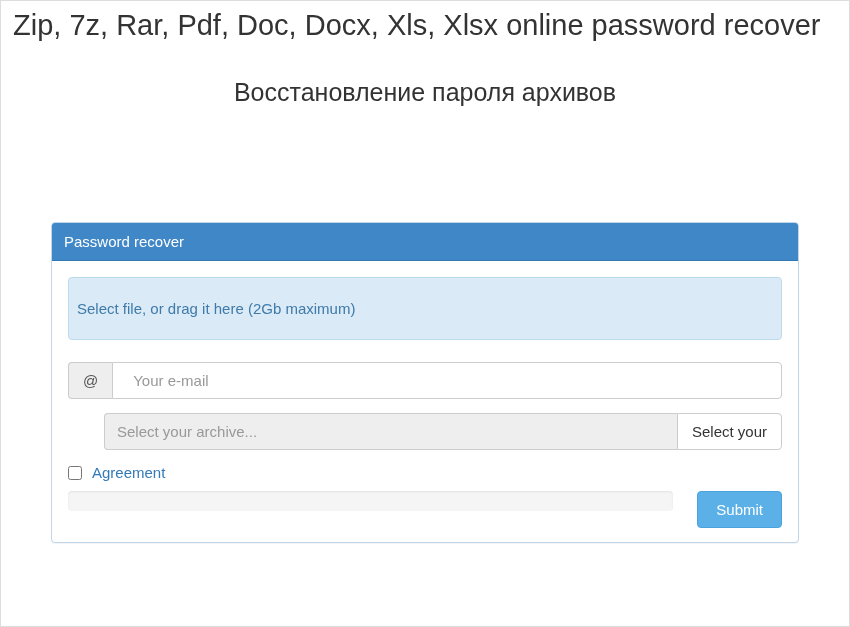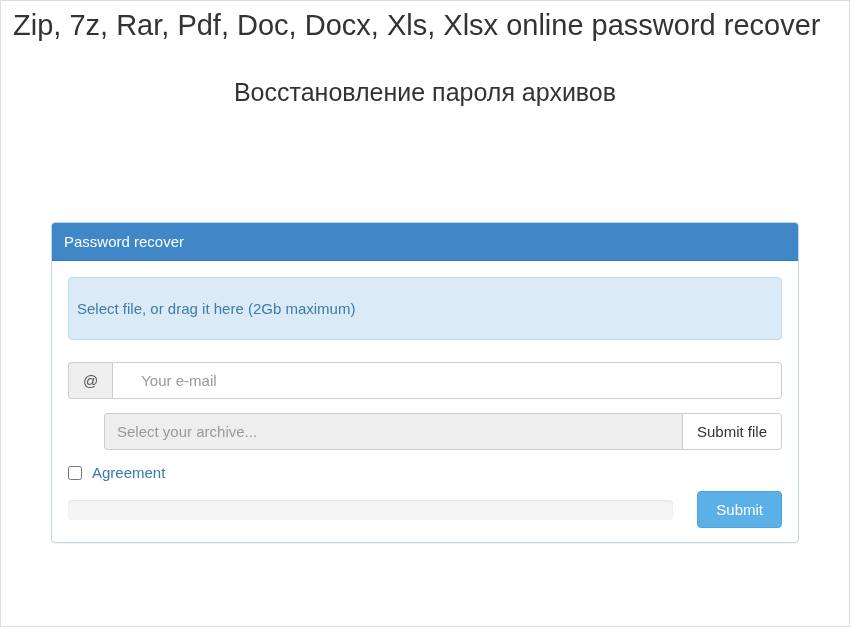--- a/index.html
+++ b/index.html
@@ -72,21 +72,21 @@
       font-size: 15px;
       color: #555;
       border-top-left-radius: 4px;
       border-bottom-left-radius: 4px;
       display: flex;
       align-items: center;
     }
     .form-control {
       flex: 1;
       border: 1px solid #ccc;
-      padding: 9px 28px;
+      padding: 9px 20px;
       font-size: 15px;
       color: #0369a1;
       border-top-right-radius: 4px;
       border-bottom-right-radius: 4px;
       outline: none;
       min-width: 0;
     }
     .form-control::placeholder { color: #999; }
     .file-group {
       display: flex;
@@ -127,21 +127,21 @@
       height: 14px;
     }
     .checkbox-row a {
       color: #337ab7;
       text-decoration: none;
       margin-left: 4px;
       text-align: center;
     }
     .bottom-row {
       display: flex;
-      align-items: center;
+      align-items: flex-start;
       gap: 24px;
     }
     .progress-placeholder {
       flex: 1;
       height: 20px;
       background: #f5f5f5;
       border-radius: 4px;
       box-shadow: inset 0 1px 2px rgba(0,0,0,0.08);
     }
     .submit-btn {
@@ -166,21 +166,21 @@
 
     <div class="dropzone">Select file, or drag it here (2Gb maximum)</div>
 
     <div class="input-group">
       <span class="input-group-addon">@</span>
       <input type="text" class="form-control" placeholder="Your e-mail" style="">
     </div>
 
     <div class="file-group">
       <div class="file-display">Select your archive...</div>
-      <button class="select-file-btn">Submit file</button>
+      <button class="select-file-btn">Select your</button>
     </div>
 
     <label class="checkbox-row">
       <input type="checkbox" style="">
       <a href="#">Agreement</a>
     </label>
 
     <div class="bottom-row">
       <div class="progress-placeholder"></div>
       <button class="submit-btn">Submit</button>

